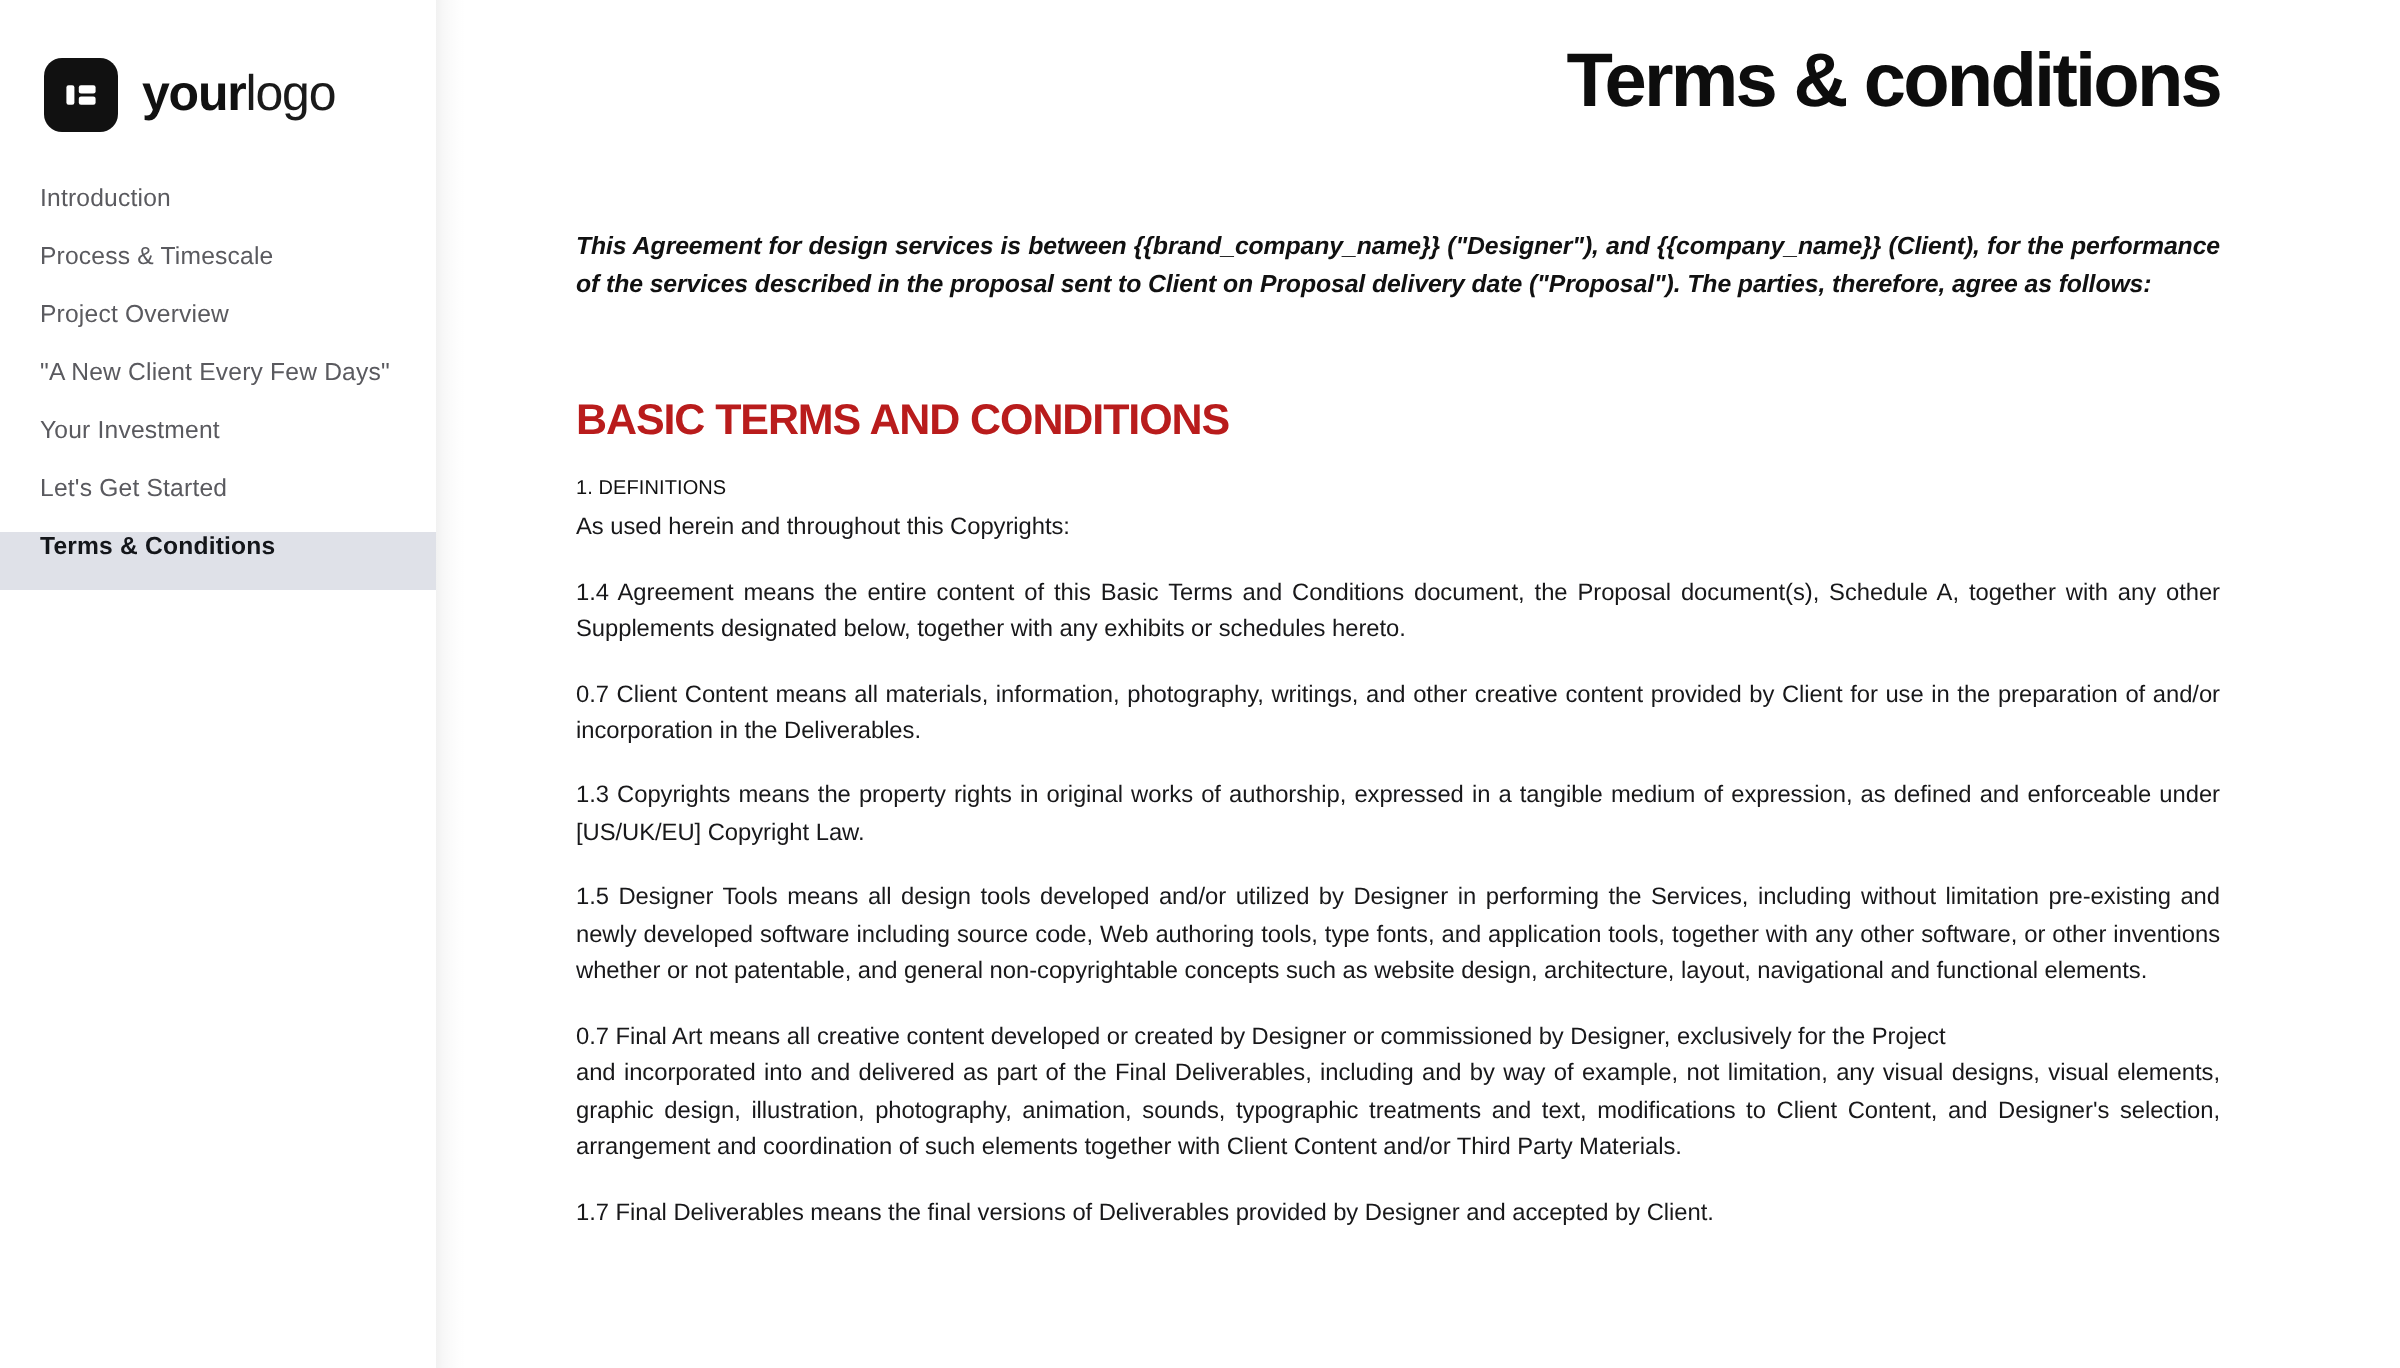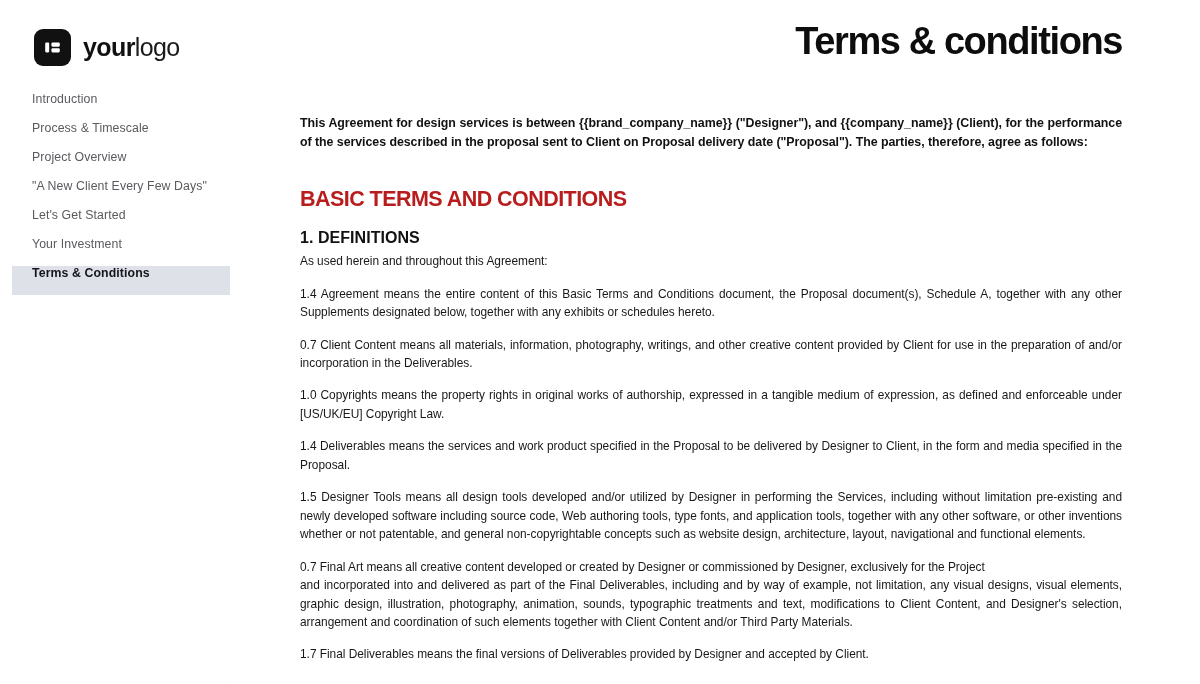--- a/index.html
+++ b/index.html
@@ -11,21 +11,20 @@
     font-family: "Liberation Sans", "DejaVu Sans", sans-serif;
     -webkit-font-smoothing: antialiased;
   }
 
   #app {
     position: relative;
     width: 1161px;
     height: 684px;
     display: flex;
     background: #ffffff;
-    padding-left: 12px;
   }
 
   
   #sidebar {
     position: relative;
     width: 218px;
     min-width: 218px;
     height: 684px;
     background: #ffffff;
     padding-top: 0;
@@ -126,35 +125,36 @@
     white-space: nowrap;
   }
 
   #intro {
     font-size: 12.4px;
     font-weight: 700;
     line-height: 1.52;
     color: #111111;
     text-align: justify;
     letter-spacing: -0.05px;
-    margin: 0 0 36px 0;
+    margin: 0 0 47px 0;
+    font-style: italic;
   }
 
   #section-heading {
     font-size: 21.5px;
     font-weight: 700;
     letter-spacing: -0.55px;
     color: #b91c1c;
     margin: 0 0 15px 0;
     line-height: 1.1;
   }
 
   .sub-heading {
-    font-size: 16px;
-    font-weight: 700;
+    font-size: 10px;
+    font-weight: 400;
     color: #111111;
     margin: 0 0 2px 0;
     letter-spacing: 0.05px;
     line-height: 1.5;
   }
 
   .para {
     font-size: 11.9px;
     line-height: 1.55;
     color: #18181a;
@@ -192,49 +192,48 @@
       <div class="nav-item">
         <span>Process &amp; Timescale</span>
       </div>
       <div class="nav-item">
         <span>Project Overview</span>
       </div>
       <div class="nav-item">
         <span>"A New Client Every Few Days"</span>
       </div>
       <div class="nav-item">
+        <span>Your Investment</span>
+      </div>
+      <div class="nav-item">
         <span>Let's Get Started</span>
-      </div>
-      <div class="nav-item">
-        <span>Your Investment</span>
       </div>
       <div class="nav-item active">
         <span>Terms &amp; Conditions</span>
       </div>
     </nav>
   </aside>
 
   <div id="sidebar-shadow"></div>
 
   <main id="content">
     <article id="doc">
 
       <h1 id="doc-title">Terms &amp; conditions</h1>
 
       <p id="intro">This Agreement for design services is between {{brand_company_name}} ("Designer"), and {{company_name}} (Client), for the performance of the services described in the proposal sent to Client on Proposal delivery date ("Proposal"). The parties, therefore, agree as follows:</p>
 
       <h2 id="section-heading">BASIC TERMS AND CONDITIONS</h2>
 
       <h3 class="sub-heading">1. DEFINITIONS</h3>
-      <p class="para plain" style="margin-bottom:14px;">As used herein and throughout this Agreement:</p>
+      <p class="para plain" style="margin-bottom:14px;">As used herein and throughout this Copyrights:</p>
 
       <p class="para">1.4 Agreement means the entire content of this Basic Terms and Conditions document, the Proposal document(s), Schedule A, together with any other Supplements designated below, together with any exhibits or schedules hereto.</p>
       <p class="para">0.7 Client Content means all materials, information, photography, writings, and other creative content provided by Client for use in the preparation of and/or incorporation in the Deliverables.</p>
-      <p class="para">1.0 Copyrights means the property rights in original works of authorship, expressed in a tangible medium of expression, as defined and enforceable under [US/UK/EU] Copyright Law.</p>
-      <p class="para">1.4 Deliverables means the services and work product specified in the Proposal to be delivered by Designer to Client, in the form and media specified in the Proposal.</p>
+      <p class="para">1.3 Copyrights means the property rights in original works of authorship, expressed in a tangible medium of expression, as defined and enforceable under [US/UK/EU] Copyright Law.</p>
       <p class="para">1.5 Designer Tools means all design tools developed and/or utilized by Designer in performing the Services, including without limitation pre-existing and newly developed software including source code, Web authoring tools, type fonts, and application tools, together with any other software, or other inventions whether or not patentable, and general non-copyrightable concepts such as website design, architecture, layout, navigational and functional elements.</p>
 
       <p class="para plain">0.7 Final Art means all creative content developed or created by Designer or commissioned by Designer, exclusively for the Project</p>
       <p class="para">and incorporated into and delivered as part of the Final Deliverables, including and by way of example, not limitation, any visual designs, visual elements, graphic design, illustration, photography, animation, sounds, typographic treatments and text, modifications to Client Content, and Designer's selection, arrangement and coordination of such elements together with Client Content and/or Third Party Materials.</p>
 
       <p class="para plain">1.7 Final Deliverables means the final versions of Deliverables provided by Designer and accepted by Client.</p>
 
     </article>
   </main>
 

